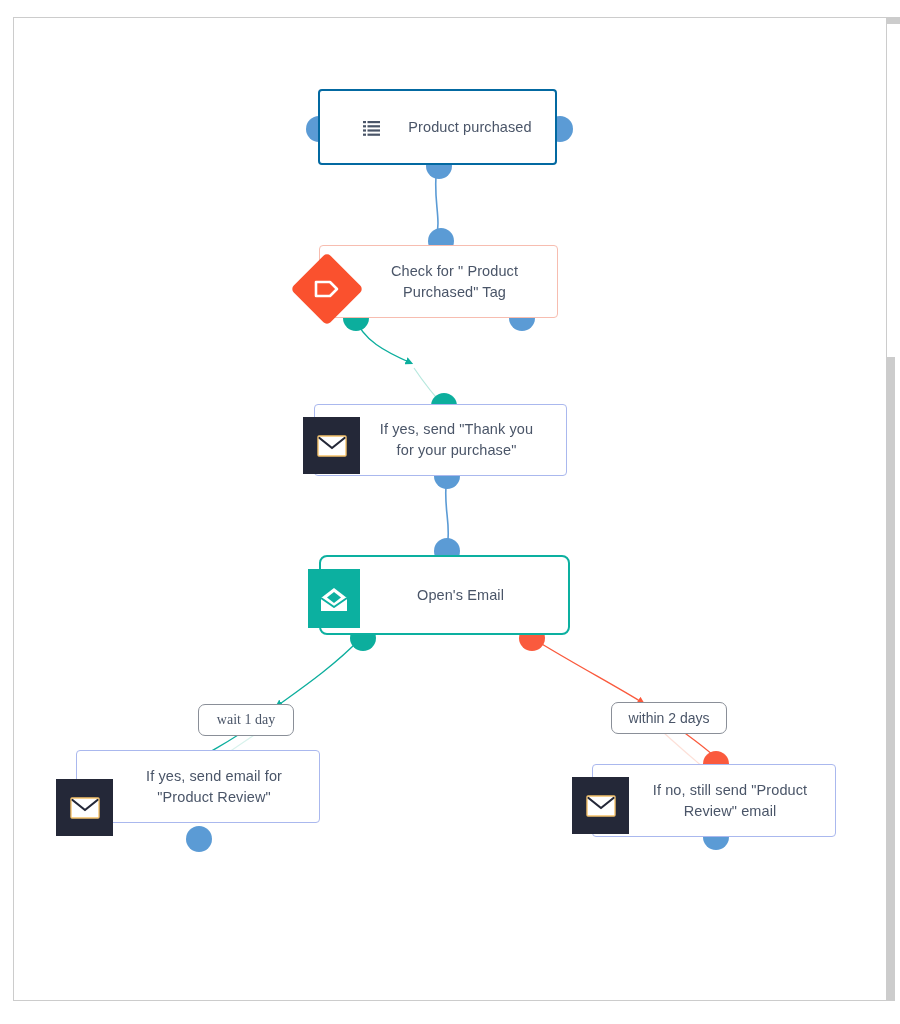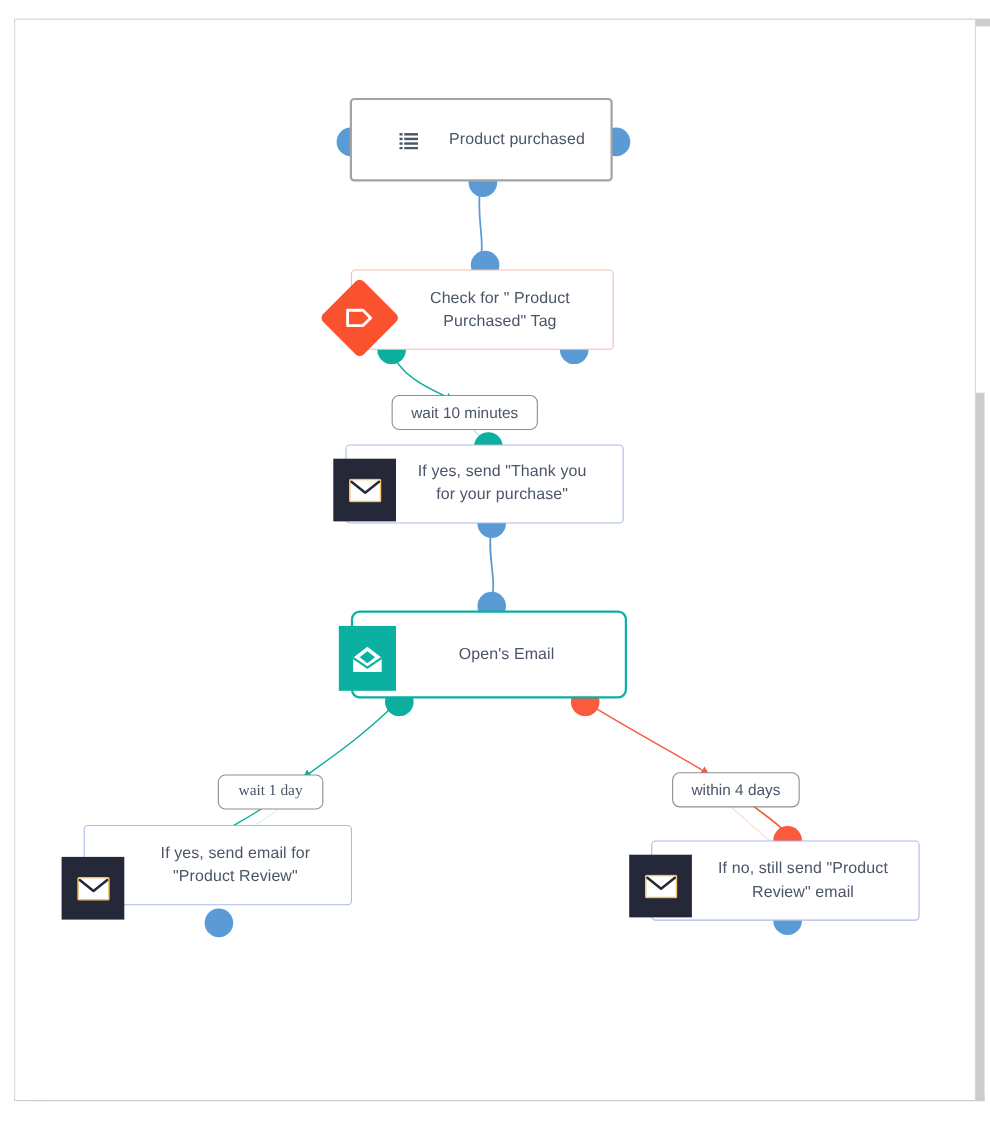--- a/index.html
+++ b/index.html
@@ -71,21 +71,21 @@
     font-size: 14.5px;
     line-height: 1.42;
     color: #4a5568;
     text-align: center;
     padding: 0 14px 0 46px;
     letter-spacing: 0.1px;
     white-space: pre-line;
   }
   .node-label.no-icon { padding: 0 14px; }
 
-  .node.trigger  { border: 2px solid #a3a3a3; padding-left: 17px; }
+  .node.trigger  { border: 2px solid #0369a1; padding-left: 17px; }
   .node.decision { border: 1.5px solid #f7bdb0; }
   .node.email    { border: 1.5px solid #aab8ee; }
   .node.opened   { border: 2px solid #0cb0a0; border-radius: 8px; }
 
   
   .port {
     position: absolute;
     width: 26px;
     height: 26px;
     border-radius: 50%;
@@ -218,23 +218,20 @@
     <div class="node decision" style="left:305px; top:227px; width:239px; height:73px;">
       <span class="node-label">Check for " Product
 Purchased" Tag</span>
     </div>
     <div class="diamond" style="left:287px; top:245px; width:52px; height:52px; border-radius:5px;">
       <svg width="26" height="20" viewBox="0 0 26 20" xmlns="http://www.w3.org/2000/svg">
         <path d="M2 3 h14 l7 7 l-7 7 h-14 z" fill="none" stroke="#ffffff" stroke-width="2.6" stroke-linejoin="round"></path>
       </svg>
     </div>
 
-    <div class="pill" style="left:342px; top:341px; width:133px; height:32px;">
-      <span>wait 10 minutes</span>
-    </div>
 
     <div class="port green" style="left:417px; top:375px;"></div>
     <div class="port blue" style="left:420px; top:445px;"></div>
 
     <div class="node email" style="left:300px; top:386px; width:253px; height:72px;">
       <span class="node-label">If yes, send "Thank you
 for your purchase"</span>
     </div>
     <div class="icon-box dark" style="left:289px; top:399px; width:57px; height:57px;">
       <svg width="30" height="22" viewBox="0 0 30 22" xmlns="http://www.w3.org/2000/svg">
@@ -270,21 +267,21 @@
 "Product Review"</span>
     </div>
     <div class="icon-box dark" style="left:42px; top:761px; width:57px; height:57px;">
       <svg width="30" height="22" viewBox="0 0 30 22" xmlns="http://www.w3.org/2000/svg">
         <rect x="1" y="1" width="28" height="20" rx="1" fill="#ffffff" stroke="#f5c26b" stroke-width="1.4"></rect>
         <path d="M2.5 3 L15 13 L27.5 3" fill="none" stroke="#242838" stroke-width="2.2" stroke-linecap="round" stroke-linejoin="round"></path>
       </svg>
     </div>
 
     <div class="pill" style="left:597px; top:684px; width:116px; height:32px;">
-      <span>within 4 days</span>
+      <span>within 2 days</span>
     </div>
 
     <div class="port red" style="left:689px; top:733px;"></div>
     <div class="port blue" style="left:689px; top:806px;"></div>
 
     <div class="node email" style="left:578px; top:746px; width:244px; height:73px;">
       <span class="node-label">If no, still send "Product
 Review" email</span>
     </div>
     <div class="icon-box dark" style="left:558px; top:759px; width:57px; height:57px;">

